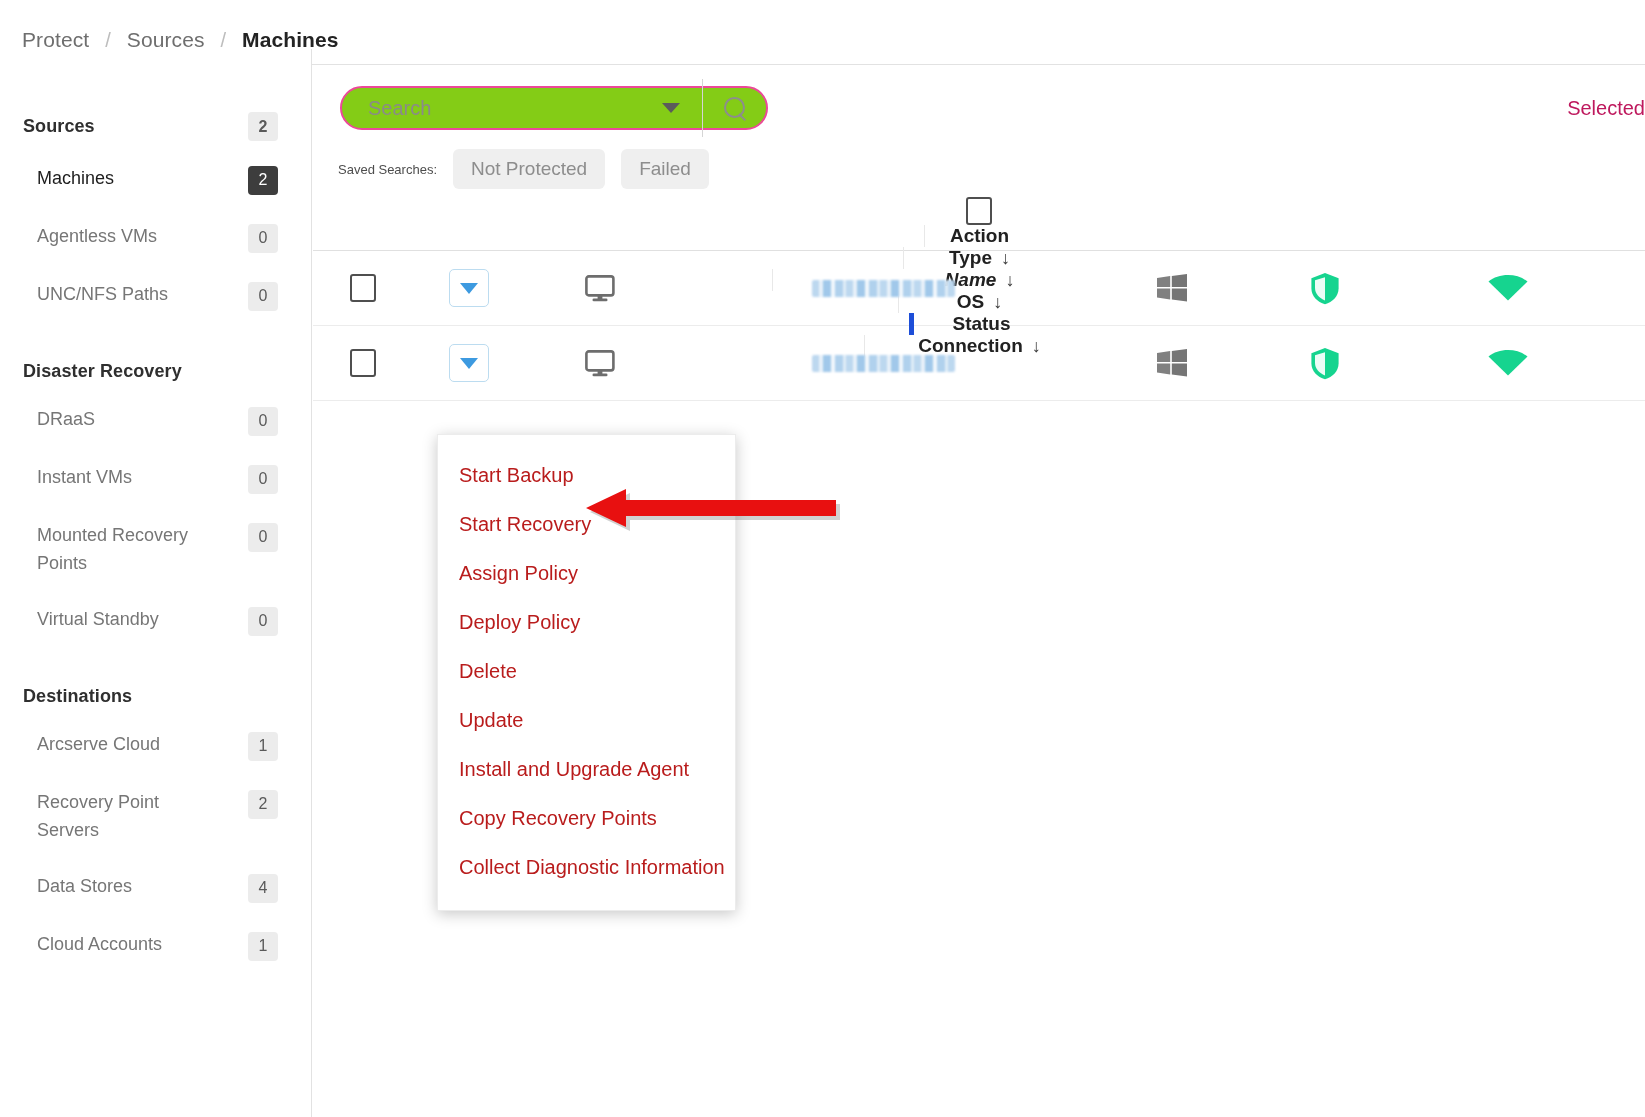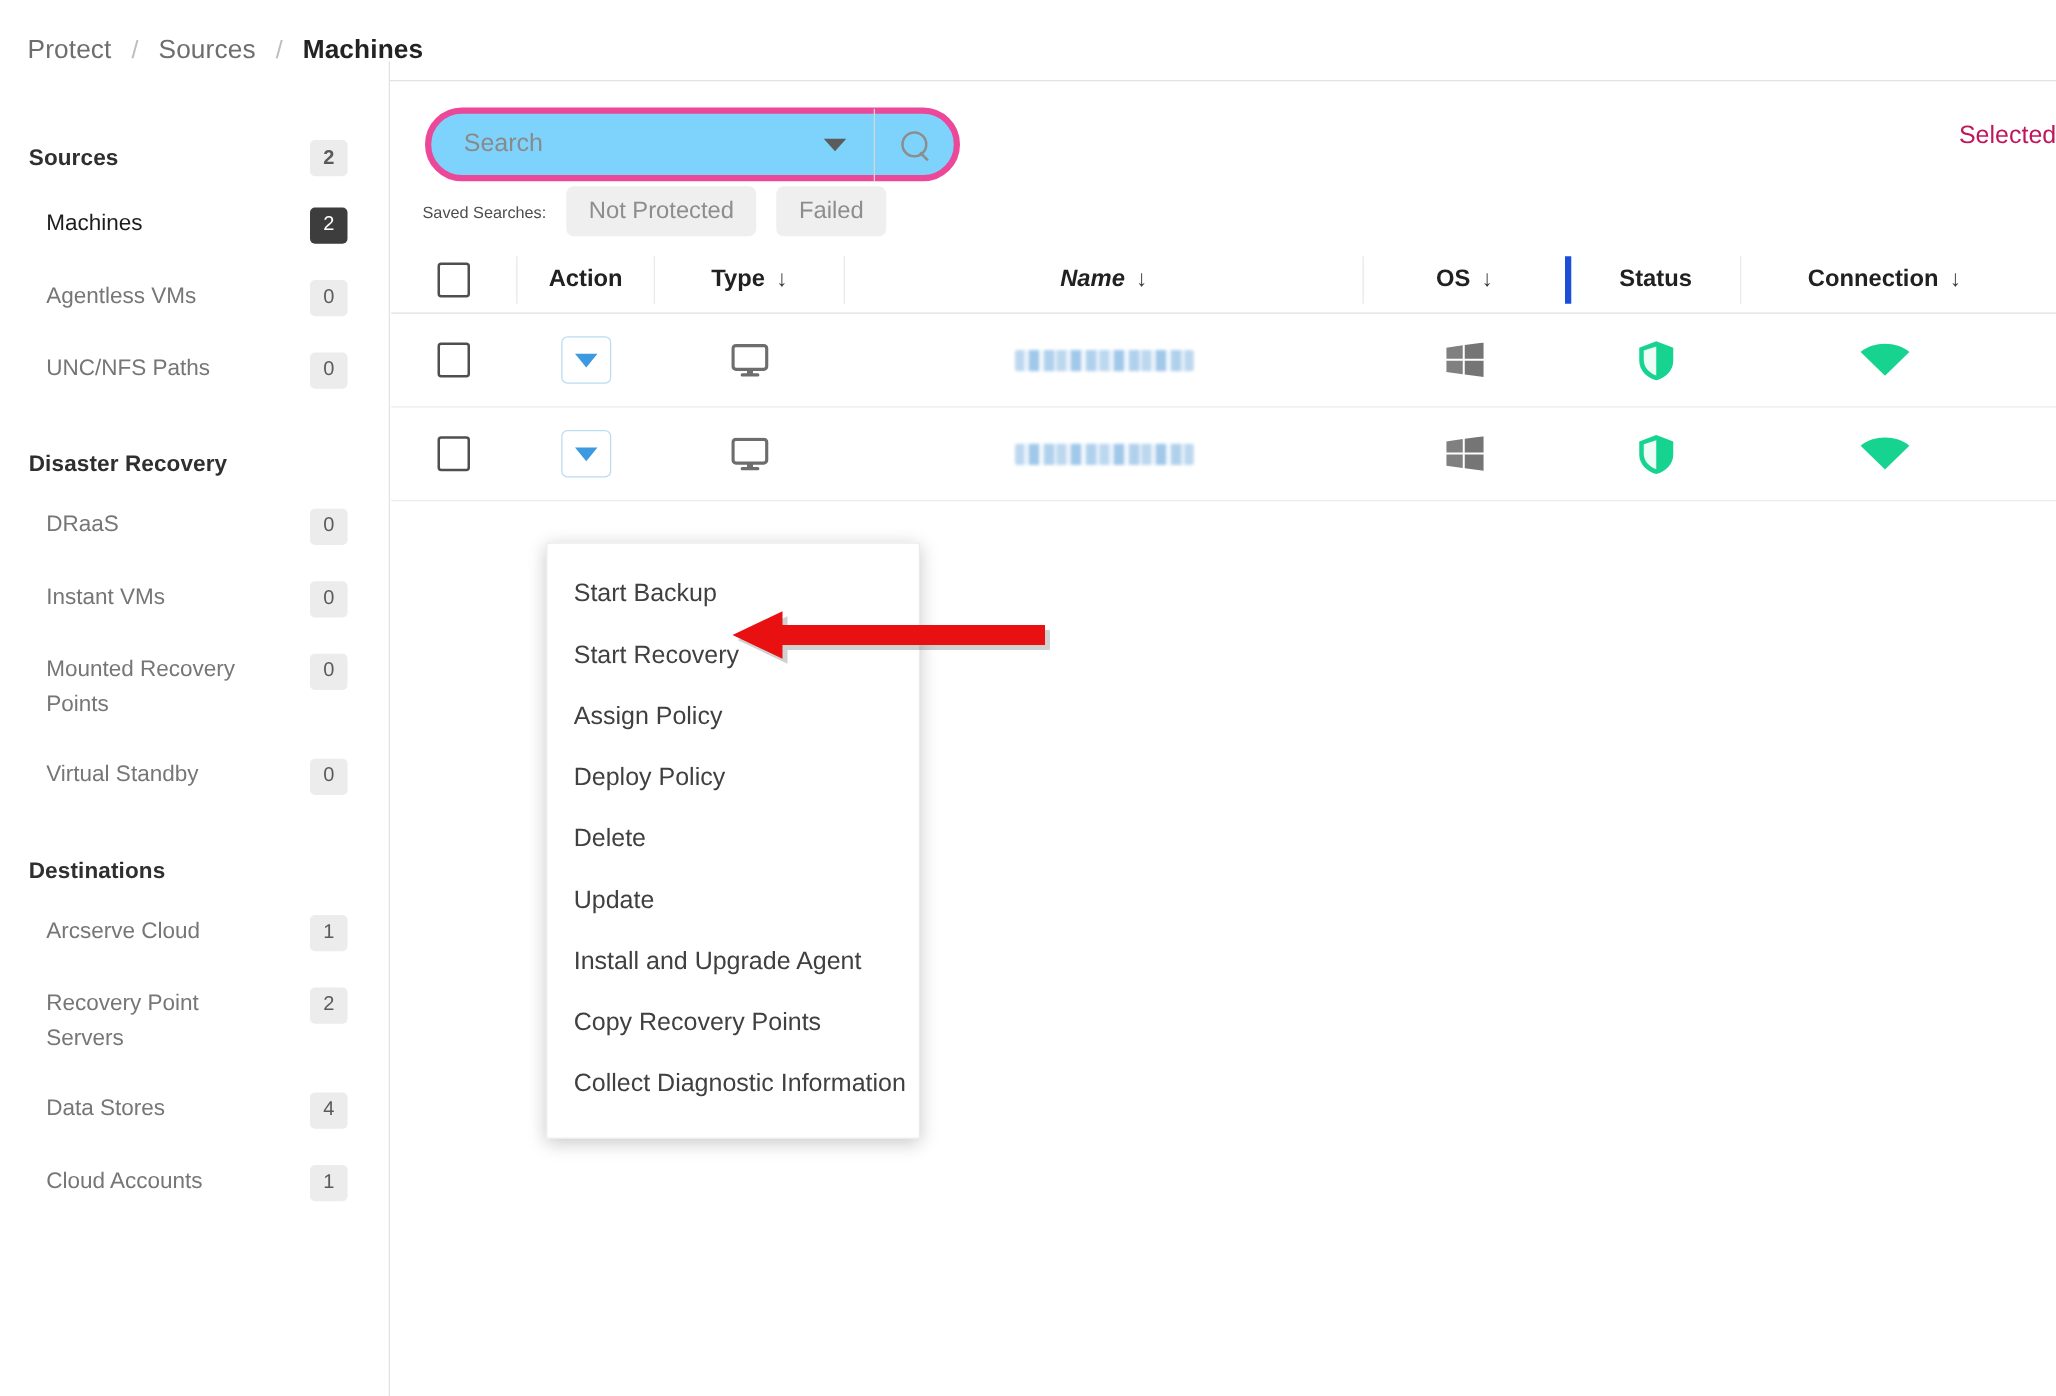--- a/index.html
+++ b/index.html
@@ -53,23 +53,23 @@
   }
   .badge.dark { background: #3d3d3d; color: #ffffff; font-weight: 500; }
   .group-spacer { height: 36px; }
 
   
   .main { position: absolute; left: 313px; top: 49px; right: 0; bottom: 0; }
 
   .toolbar { position: relative; height: 118px; }
   .search-wrap {
     position: absolute; left: 27px; top: 37px;
-    width: 428px; height: 59px;
-    border: 5px solid #ec4899; border-radius: 30px;
-    display: flex; align-items: center; background: #7dd3fc;
+    width: 428px; height: 44px;
+    border: 2px solid #ec4899; border-radius: 30px;
+    display: flex; align-items: center; background: #84cc16;
   }
   .search-input {
     flex: 1; border: none; outline: none; background: transparent;
     font-family: "Liberation Sans", sans-serif;
     font-size: 20px; color: #5e5e5e; padding-left: 26px;
   }
   .search-input::placeholder { color: #8a8a8a; }
   .caret-down {
     width: 0; height: 0; margin-right: 22px;
     border-left: 9px solid transparent; border-right: 9px solid transparent;
@@ -104,21 +104,21 @@
   .pill {
     background: #efefef; border-radius: 6px;
     padding: 9px 18px; font-size: 19px; color: #8d8d8d; cursor: pointer;
   }
 
   
   .table { position: absolute; left: 0; top: 148px; right: 0; }
   .thead {
     display: flex; align-items: center; height: 54px;
     border-bottom: 1px solid #e0e0e0;
-    font-size: 19px; font-weight: 700; color: #212121;
+    font-size: 19px; font-weight: 700; color: #212121; flex-direction: column;
   }
   .trow {
     display: flex; align-items: center; height: 75px;
     border-bottom: 1px solid #ececec;
   }
   .c-check { width: 100px; display: flex; justify-content: center; }
   .c-action { width: 110px; display: flex; justify-content: center; border-left: 1px solid #e8e8e8; }
   .c-type   { width: 152px; display: flex; justify-content: center; border-left: 1px solid #e8e8e8; }
   .c-name   { width: 415px; display: flex; justify-content: center; border-left: 1px solid #e8e8e8; font-style: italic; }
   .c-os     { width: 162px; display: flex; justify-content: center; border-left: 1px solid #e8e8e8; }
@@ -156,21 +156,21 @@
   }
 
   
   .ctx-menu {
     position: absolute; left: 437px; top: 434px; width: 299px;
     background: #ffffff; border: 1px solid #ececec;
     box-shadow: 0 3px 14px rgba(0,0,0,.22);
     padding: 16px 0 18px 0; z-index: 40;
   }
   .ctx-item {
-    font-size: 20px; color: #404040; padding: 13px 0 13px 21px;
+    font-size: 20px; color: #b91c1c; padding: 13px 0 13px 21px;
     cursor: pointer; white-space: nowrap; line-height: 1.15;
   }
 
   
   .arrow-annot {
     position: absolute; left: 586px; top: 485px;
     width: 254px; height: 54px; z-index: 60; pointer-events: none;
   }
 </style>
 </head>

